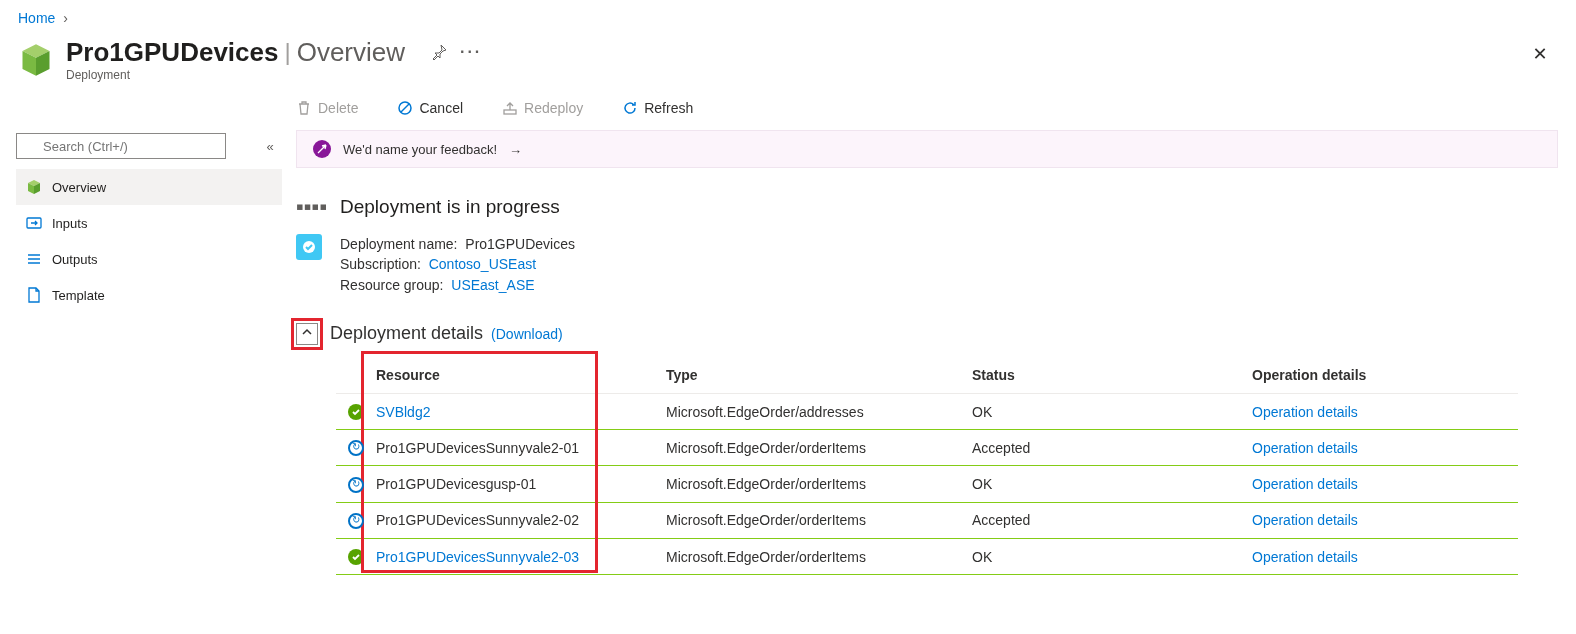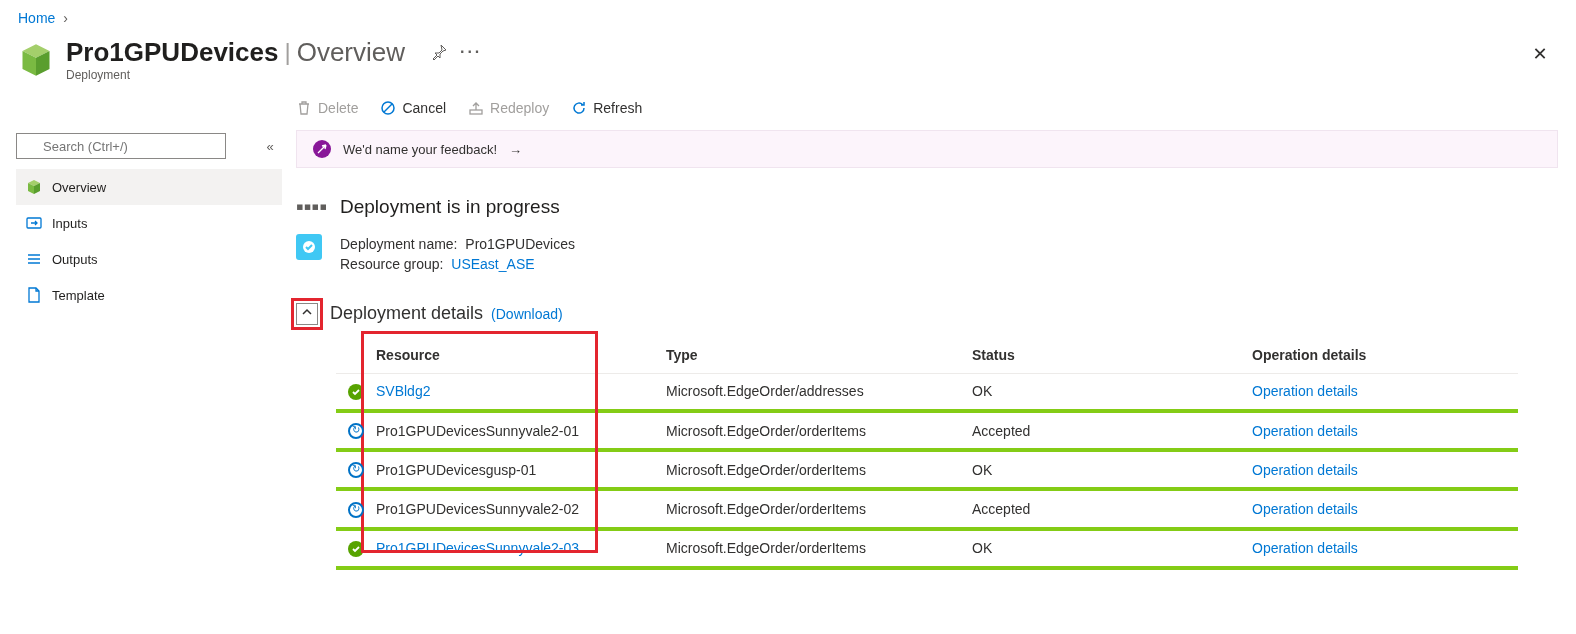--- a/index.html
+++ b/index.html
@@ -28,21 +28,21 @@
     .search-wrap { position:relative; flex:1; }
     .search-wrap .mag { position:absolute; left:6px; top:50%; transform:translateY(-50%); color:#0078d4; }
     .collapse-sidebar { width:24px; height:24px; display:flex; align-items:center; justify-content:center; margin-left:12px; cursor:pointer; color:#605e5c; }
     .nav { list-style:none; }
     .nav li { display:flex; align-items:center; height:36px; padding:0 10px; cursor:pointer; gap:10px; }
     .nav li.selected { background:#f3f2f1; }
     .nav li .icon { width:16px; height:16px; display:flex; align-items:center; justify-content:center; }
     .nav li span.label { font-size:13px; color:#201f1e; }
 
     .main { flex:1; padding: 0 18px 24px 0; }
-    .toolbar { display:flex; gap: 22px; align-items:center; padding: 8px 0 14px 6px; }
+    .toolbar { display:flex; gap: 39px; align-items:center; padding: 8px 0 14px 6px; }
     .toolbar .tb { display:flex; align-items:center; gap:6px; font-size:14px; cursor:pointer; }
     .toolbar .tb.disabled { color:#a19f9d; cursor:default; }
     .toolbar .tb .tico { width:16px; height:16px; }
 
     .feedback { display:flex; align-items:center; gap:12px; background:#fcf4fb; border:1px solid #f0e4ef; height:38px; padding:0 16px; margin: 0 0 26px 6px; }
     .feedback .fb-icon { width:18px; height:18px; border-radius:50%; background:#881798; display:inline-flex; align-items:center; justify-content:center; }
     .feedback .arrow { color:#323130; font-weight:bold; }
 
     .status-row { display:flex; align-items:center; gap:16px; padding:0 0 14px 6px;}
     .dots { display:inline-block; width:28px; font-size:22px; color:#605e5c; letter-spacing:0px; font-weight:bold;}
@@ -56,21 +56,21 @@
 
     .section-header { display:flex; align-items:center; gap:8px; padding:0 0 12px 6px; }
     .chev-box { width:22px; height:22px; border:1px solid #8a8886; display:flex; align-items:center; justify-content:center; cursor:pointer; }
     .red-box { outline: 3px solid #e3252f; outline-offset: 2px; }
     .sec-title { font-size:18px; font-weight:400; margin-left:4px; }
     .download { font-size:14px; }
 
     .table-wrap { margin-left: 46px; margin-right: 40px; position:relative; }
     .dtable { width:100%; border-collapse:collapse; font-size:14px; }
     .dtable th { text-align:left; font-weight:600; padding:10px 12px; border-bottom:1px solid #edebe9;}
-    .dtable td { padding:9px 12px; border-bottom:4px solid #84cc16; vertical-align:middle;}
+    .dtable td { padding:9px 12px; border-bottom:1px solid #84cc16; vertical-align:middle;}
     .status-icon { width:16px; height:16px; display:inline-flex; align-items:center; justify-content:center; border-radius:50%; vertical-align:middle;}
     .status-icon.ok { background:#57a300; color:#fff; }
     .status-icon.prog { background:#fff; border:2px solid #0072c6; color:#0072c6; box-sizing:border-box; position:relative;}
     .status-icon.prog::after{ content:"↻"; font-size:10px; position:absolute; top:-1px; left:2px;}
     .col-status-icon { width:28px; padding-right:0 !important; }
     .col-resource { width:290px; }
     .col-type { width:306px; }
     .col-status { width:280px; }
 
     .red-column-overlay { position:absolute; border:3px solid #e3252f; pointer-events:none; top:-6px; left:25px; width:237px; height:222px;}
@@ -217,20 +217,21 @@
 
     <div class="detail-block">
       <div class="detail-icon">
         <svg width="16" height="16" viewBox="0 0 16 16">
             <circle cx="8" cy="8" r="6" fill="#fff"></circle>
             <path d="M5 8l2 2 4-4" stroke="#40c8f4" stroke-width="2" fill="none"></path>
           </svg>
       </div>
       <div class="kv">
         <div><span class="k">Deployment name:</span>&nbsp;&nbsp;<span>Pro1GPUDevices</span></div>
+        <div><span class="k">Subscription:</span>&nbsp;&nbsp;<a>Contoso_USEast</a></div>
         <div><span class="k">Resource group:</span>&nbsp;&nbsp;<a>USEast_ASE</a></div>
       </div>
     </div>
 
     <div class="section-header">
       <div class="chev-box red-box">
         <span><svg width="12" height="12" viewBox="0 0 12 12">
               <path d="M2 8l4-4 4 4" fill="none" stroke="#323130" stroke-width="1.5"></path>
             </svg></span>
       </div>

